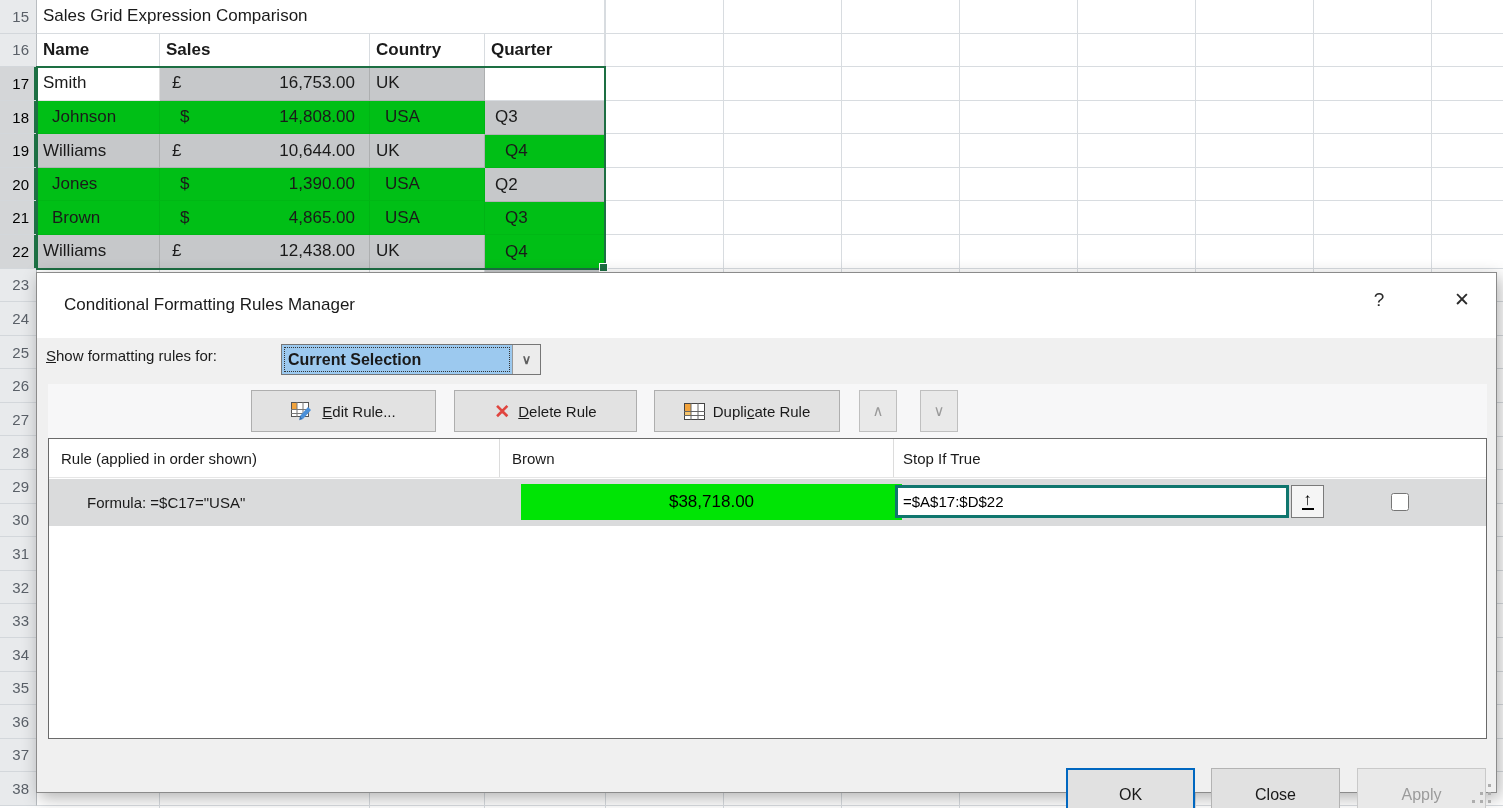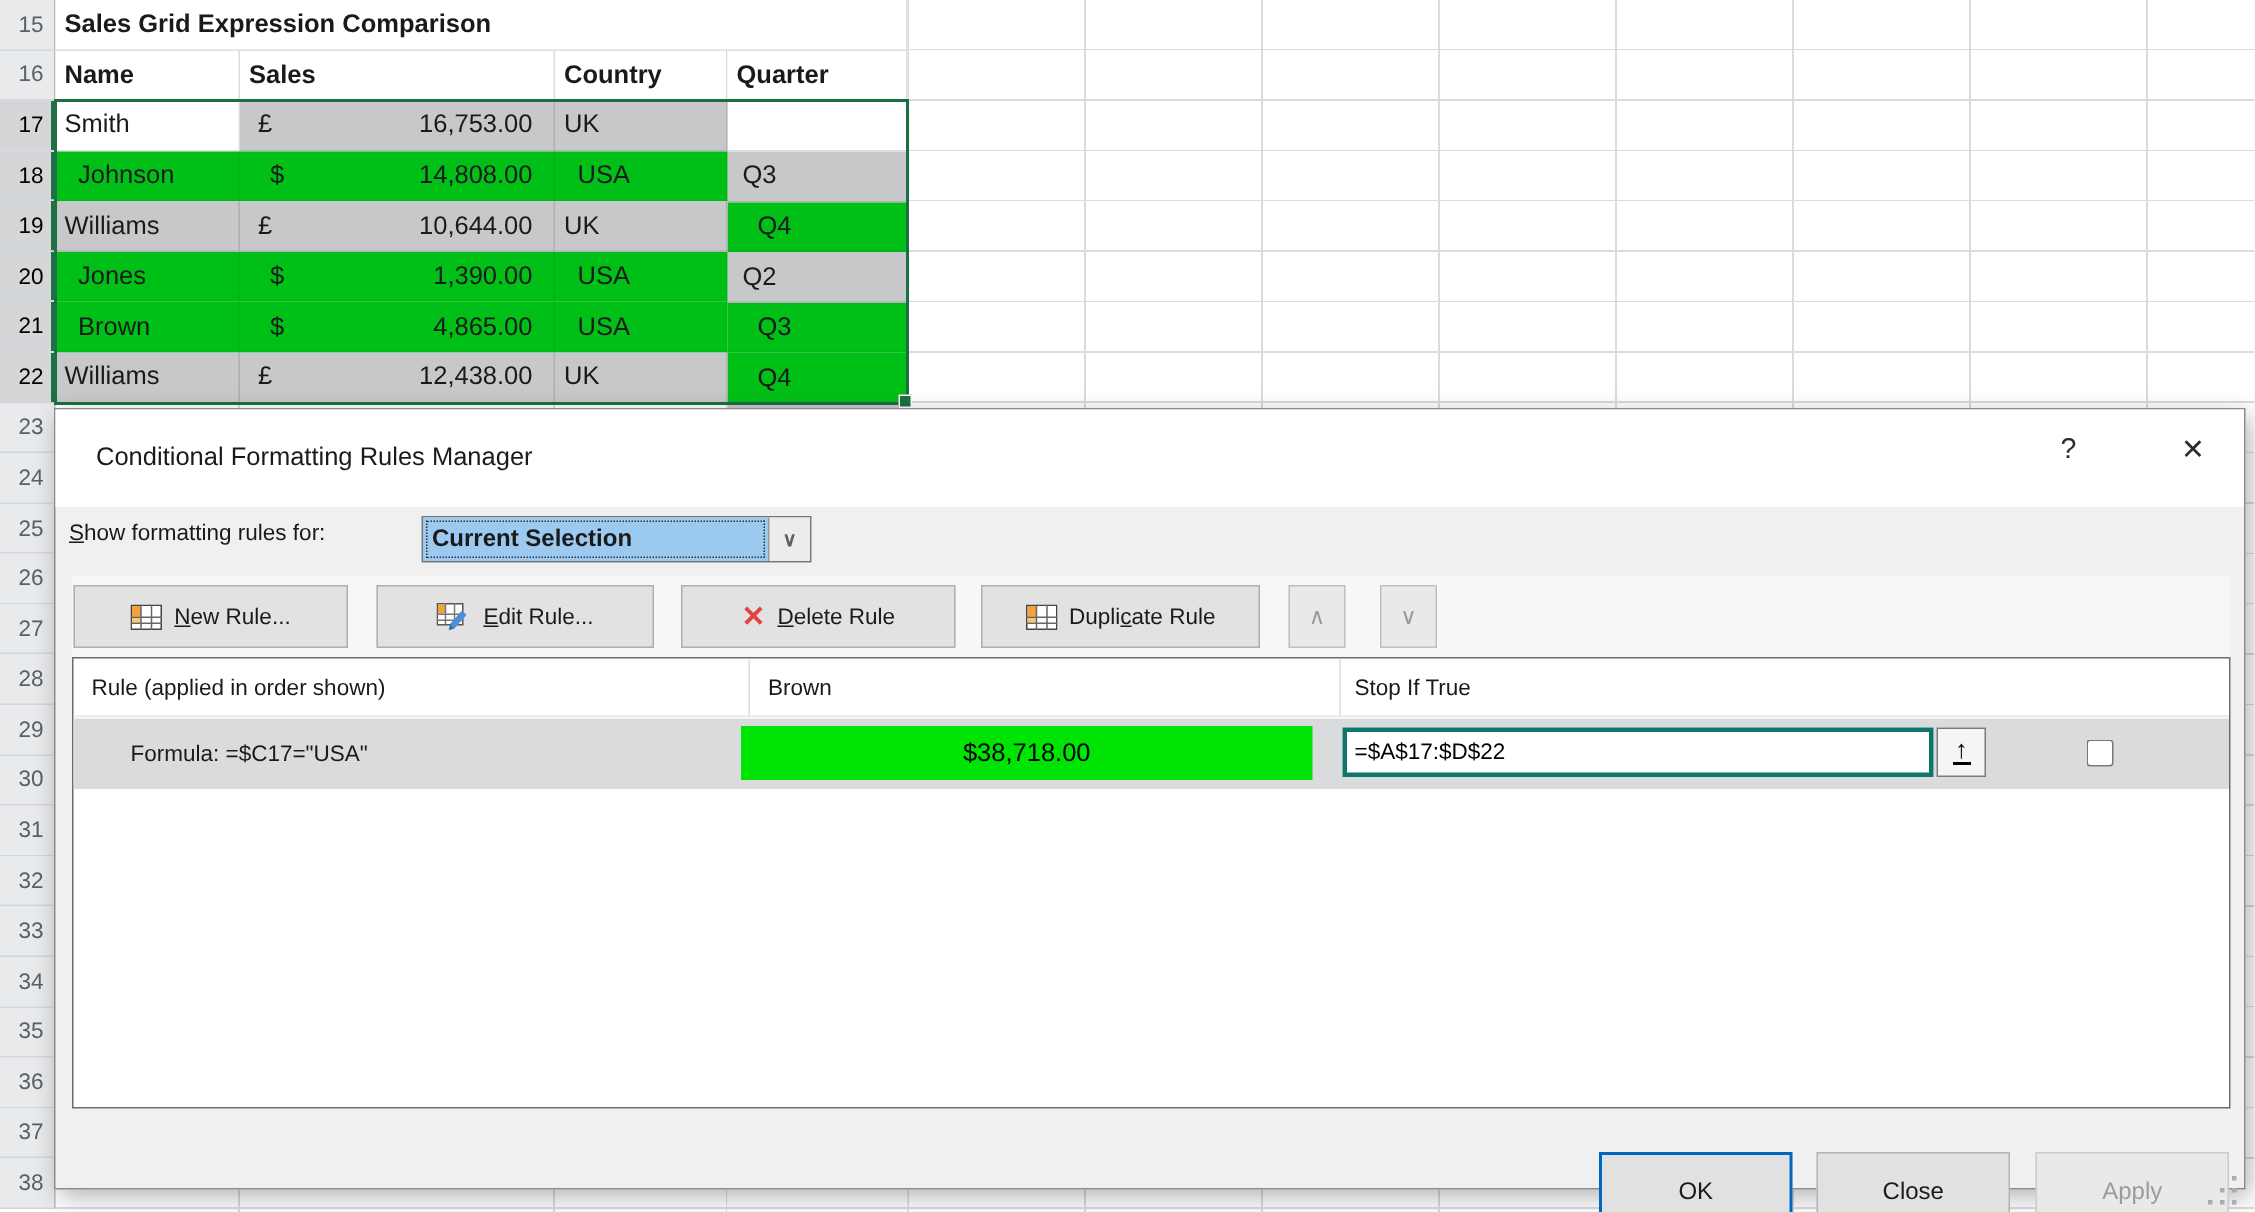--- a/index.html
+++ b/index.html
@@ -30,21 +30,21 @@
   .white{background:#fff;border-right:1px solid #d8dce0;border-bottom:1px solid #d8dce0;}
   .gray{background:#c6c8ca;border-right:1px solid rgba(0,0,0,.12);border-bottom:1px solid rgba(0,0,0,.10);}
   .green{background:#00bf16;border-right:1px solid rgba(0,0,0,.05);border-bottom:1px solid rgba(0,0,0,.04);}
   .active-cell{background:#fff;border-right:1px solid rgba(0,0,0,.12);border-bottom:1px solid rgba(0,0,0,.10);}
   .bold{font-weight:700;}
   .pl{padding-left:6px;}
   .ind{padding-left:15px;}
   .sales{justify-content:space-between;padding:0 14px 0 12px;}
   .sales.ind{padding-left:20px;}
   .qtr{padding-left:10px;margin-top:34px;} .qtr.ind{padding-left:20px;}
-  .title-cell{width:448px;background:#fff;border-bottom:1px solid #d8dce0;font-weight:700;padding-left:6px;white-space:nowrap;}
+  .title-cell{width:448px;background:#fff;border-bottom:1px solid #d8dce0;font-weight:400;padding-left:6px;white-space:nowrap;}
   
   .sel-border{position:absolute;left:36px;top:66px;width:570px;height:204px;z-index:2;
     border:2px solid #1d6f43;pointer-events:none;box-sizing:border-box;}
   .fill-handle{position:absolute;right:-4px;bottom:-4px;width:7px;height:7px;background:#1d6f43;border:1px solid #fff;}
   
   .lower{position:absolute;left:0;top:268.6px;z-index:1;}
   
   .dlg{position:absolute;left:36px;top:272px;width:1461px;height:521px;z-index:10;
     background:#f0f0f0;border:1px solid #8b8b8b;box-shadow:3px 5px 16px rgba(0,0,0,.30);box-sizing:border-box;}
   .dlg-titlebar{position:absolute;left:0;top:0;right:0;height:65px;background:#ffffff;}
@@ -66,21 +66,21 @@
   .xglyph{color:#e0453f;font-size:19px;font-weight:600;line-height:1;}
   .chev{font-size:15px;color:#9a9a9a;}
   
   .list{position:absolute;left:11px;top:165px;width:1439px;height:301px;background:#fff;border:1px solid #6a6a6a;box-sizing:border-box;}
   .list-head{display:flex;height:38px;border-bottom:1px solid #e6e6e6;}
   .lh{box-sizing:border-box;display:flex;align-items:center;padding-left:12px;font-size:15px;}
   .lh1{width:450px;}.lh2{width:394px;border-left:1px solid #dcdcdc;}
   .lh3{width:445px;border-left:1px solid #dcdcdc;}.lh4{width:148px;border-left:1px solid #dcdcdc;padding-left:9px;}
   .rule-row{position:absolute;left:0;top:40px;width:1437px;height:47px;background:#dadbdc;}
   .rule-text{position:absolute;left:38px;top:0;height:100%;display:flex;align-items:center;font-size:15px;}
-  .preview{position:absolute;left:445px;top:5px;width:381px;height:36px;background:#00e405;
+  .preview{position:absolute;left:472px;top:5px;width:381px;height:36px;background:#00e405;
     display:flex;align-items:center;justify-content:center;font-size:17px;color:#000;}
   .applies-wrap{position:absolute;left:846px;top:6px;display:flex;}
   .applies-input{width:394px;height:33px;border:3px solid #0f766e;background:#fff;font-size:15px;padding:0 0 0 5px;
     font-family:"Liberation Sans",sans-serif;box-sizing:border-box;}
   .collapse-btn{width:33px;height:33px;margin-left:2px;background:#f5f5f5;border:1px solid #7a7a7a;box-sizing:border-box;
     display:flex;flex-direction:column;align-items:center;justify-content:center;}
   .collapse-glyph{font-size:17px;font-weight:700;line-height:14px;color:#000;}
   .collapse-bar{width:12px;height:2px;background:#000;margin-top:1px;}
   .stop-check{position:absolute;left:1342px;top:14px;width:18px;height:18px;margin:0;accent-color:#fff;}
   
@@ -247,29 +247,20 @@
 
   <div class="lbl"><span></span><span class="accel">S</span><span>how formatting rules for:</span></div>
 
   <div class="combo">
     <div class="combo-val">Current Selection</div>
     <div class="combo-btn">∨</div>
   </div>
 
   <div class="toolbar-strip"></div>
 
-  <div class="tbtn" style="left:12px;width:183px;">
-    <svg class="icon-grid" width="21" height="17" viewBox="0 0 21 17">
-        <rect x="0.5" y="0.5" width="20" height="16" fill="#fff" stroke="#444"></rect>
-        <rect x="1" y="1" width="6" height="7" fill="#f2a33c"></rect>
-        <rect x="1" y="8" width="6" height="4" fill="#f8c66c"></rect>
-        <path d="M7 0v17M14 0v17M0 8.5h21M0 12.5h21" stroke="#666" stroke-width="1" fill="none"></path>
-      </svg>
-    <span><span></span><span class="accel">N</span><span>ew Rule...</span></span>
-  </div>
 
   <div class="tbtn" style="left:214px;width:185px;">
     <svg class="icon-grid" width="23" height="19" viewBox="0 0 23 19">
         <rect x="0.5" y="0.5" width="17" height="14" fill="#fff" stroke="#555"></rect>
         <rect x="1" y="1" width="5" height="6" fill="#f2a33c"></rect>
         <path d="M6 0v15M12 0v15M0 7.5h18M0 11.5h18" stroke="#777" stroke-width="1" fill="none"></path>
         <polygon points="9,14 17,5 20,8 12,17" fill="#4a90d9"></polygon>
         <polygon points="8.2,18.2 9,14 12,17" fill="#2c6eb5"></polygon>
       </svg>
     <span><span></span><span class="accel">E</span><span>dit Rule...</span></span>

